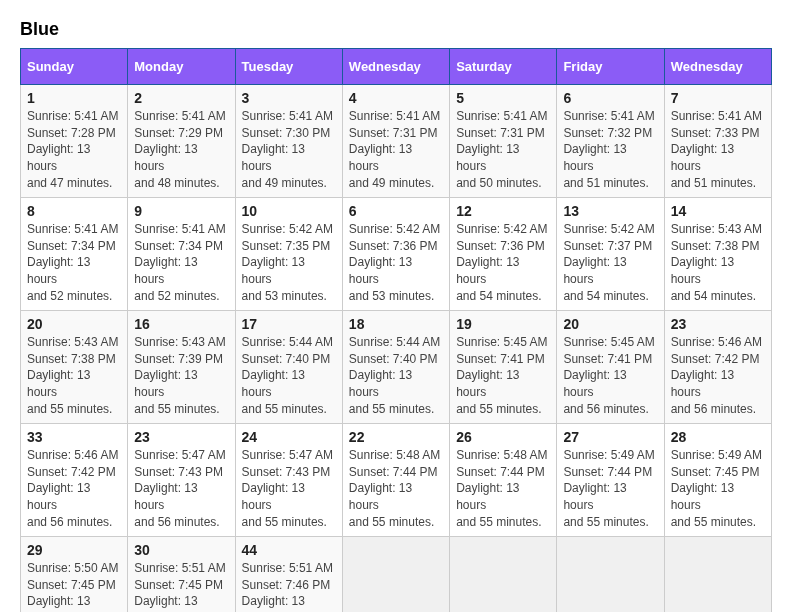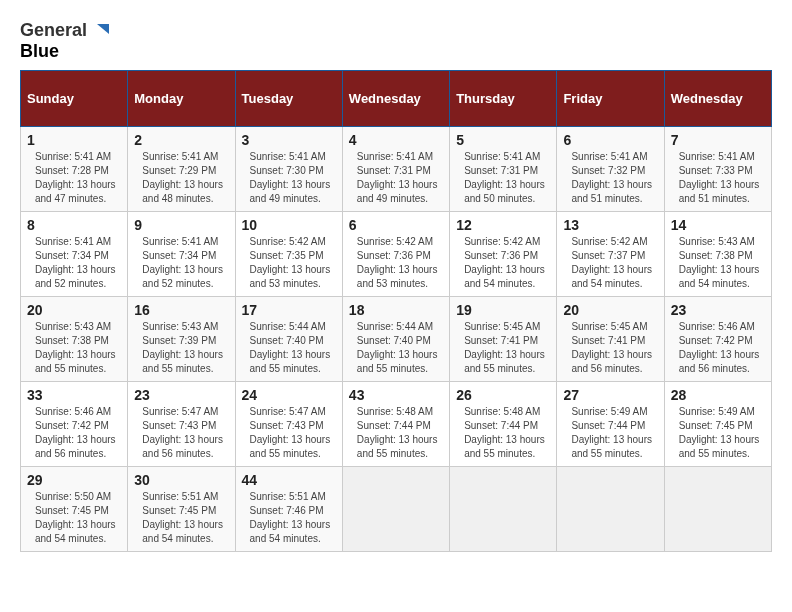--- a/index.html
+++ b/index.html
@@ -33,24 +33,24 @@
       font-size: 14px;
       color: #555;
       margin-top: 2px;
     }
     .calendar-table {
       width: 100%;
       border-collapse: collapse;
       font-size: 11px;
     }
     .calendar-table thead tr th {
-      background-color: #7f1d1d;
+      background-color: #8b5cf6;
       color: #fff;
       text-align: left;
-      padding: 20px 6px;
+      padding: 10px 6px;
       font-size: 13px;
       font-weight: bold;
       border: 1px solid #1a5a9a;
     }
     .calendar-table tbody tr td {
       vertical-align: top;
       padding: 5px 6px;
       border: 1px solid #ccc;
       width: 107px;
       min-height: 70px;
@@ -64,54 +64,47 @@
     }
     .day-number {
       font-size: 14px;
       font-weight: bold;
       color: #222;
       display: block;
       margin-bottom: 2px;
     }
     .day-info {
       color: #444;
-      font-size: 10px;
+      font-size: 12px;
       line-height: 1.4;
-      margin-left: 8px;
     }
   </style>
 </head>
 <body>
 
 <div class="header-section">
   <div class="logo">
   <div style="display:flex;flex-direction:column;line-height:1.1">
-    <div style="display:flex;align-items:center;gap:2px">
-      <span style="font-size:18px;font-weight:bold;color:#333">General</span>
-      <svg width="22" height="22" viewBox="0 0 22 22">
-        <polygon points="8,4 20,4 20,14" fill="#2a6db5"></polygon>
-      </svg>
-    </div>
     <span style="font-size:18px;font-weight:bold;color:#000000">Blue</span>
   </div>
 </div>
   <div class="title-section">
     <div class="month-title"></div>
     <div class="location-title"></div>
   </div>
 </div>
 
 <table class="calendar-table">
   <thead>
     <tr>
     <th>Sunday</th>
         <th>Monday</th>
         <th>Tuesday</th>
         <th>Wednesday</th>
-        <th>Thursday</th>
+        <th>Saturday</th>
         <th>Friday</th>
         <th>Wednesday</th>
       </tr>
   </thead>
   <tbody id="calendar-body">
   <tr>
         <td>
           <span class="day-number">1</span>
           <div class="day-info">Sunrise: 5:41 AM<br>Sunset: 7:28 PM<br>Daylight: 13 hours<br>and 47 minutes.</div>
         </td>
@@ -207,21 +200,21 @@
         </td>
         <td>
           <span class="day-number">23</span>
           <div class="day-info">Sunrise: 5:47 AM<br>Sunset: 7:43 PM<br>Daylight: 13 hours<br>and 56 minutes.</div>
         </td>
         <td>
           <span class="day-number">24</span>
           <div class="day-info">Sunrise: 5:47 AM<br>Sunset: 7:43 PM<br>Daylight: 13 hours<br>and 55 minutes.</div>
         </td>
         <td>
-          <span class="day-number">43</span>
+          <span class="day-number">22</span>
           <div class="day-info">Sunrise: 5:48 AM<br>Sunset: 7:44 PM<br>Daylight: 13 hours<br>and 55 minutes.</div>
         </td>
         <td>
           <span class="day-number">26</span>
           <div class="day-info">Sunrise: 5:48 AM<br>Sunset: 7:44 PM<br>Daylight: 13 hours<br>and 55 minutes.</div>
         </td>
         <td>
           <span class="day-number">27</span>
           <div class="day-info">Sunrise: 5:49 AM<br>Sunset: 7:44 PM<br>Daylight: 13 hours<br>and 55 minutes.</div>
         </td>

